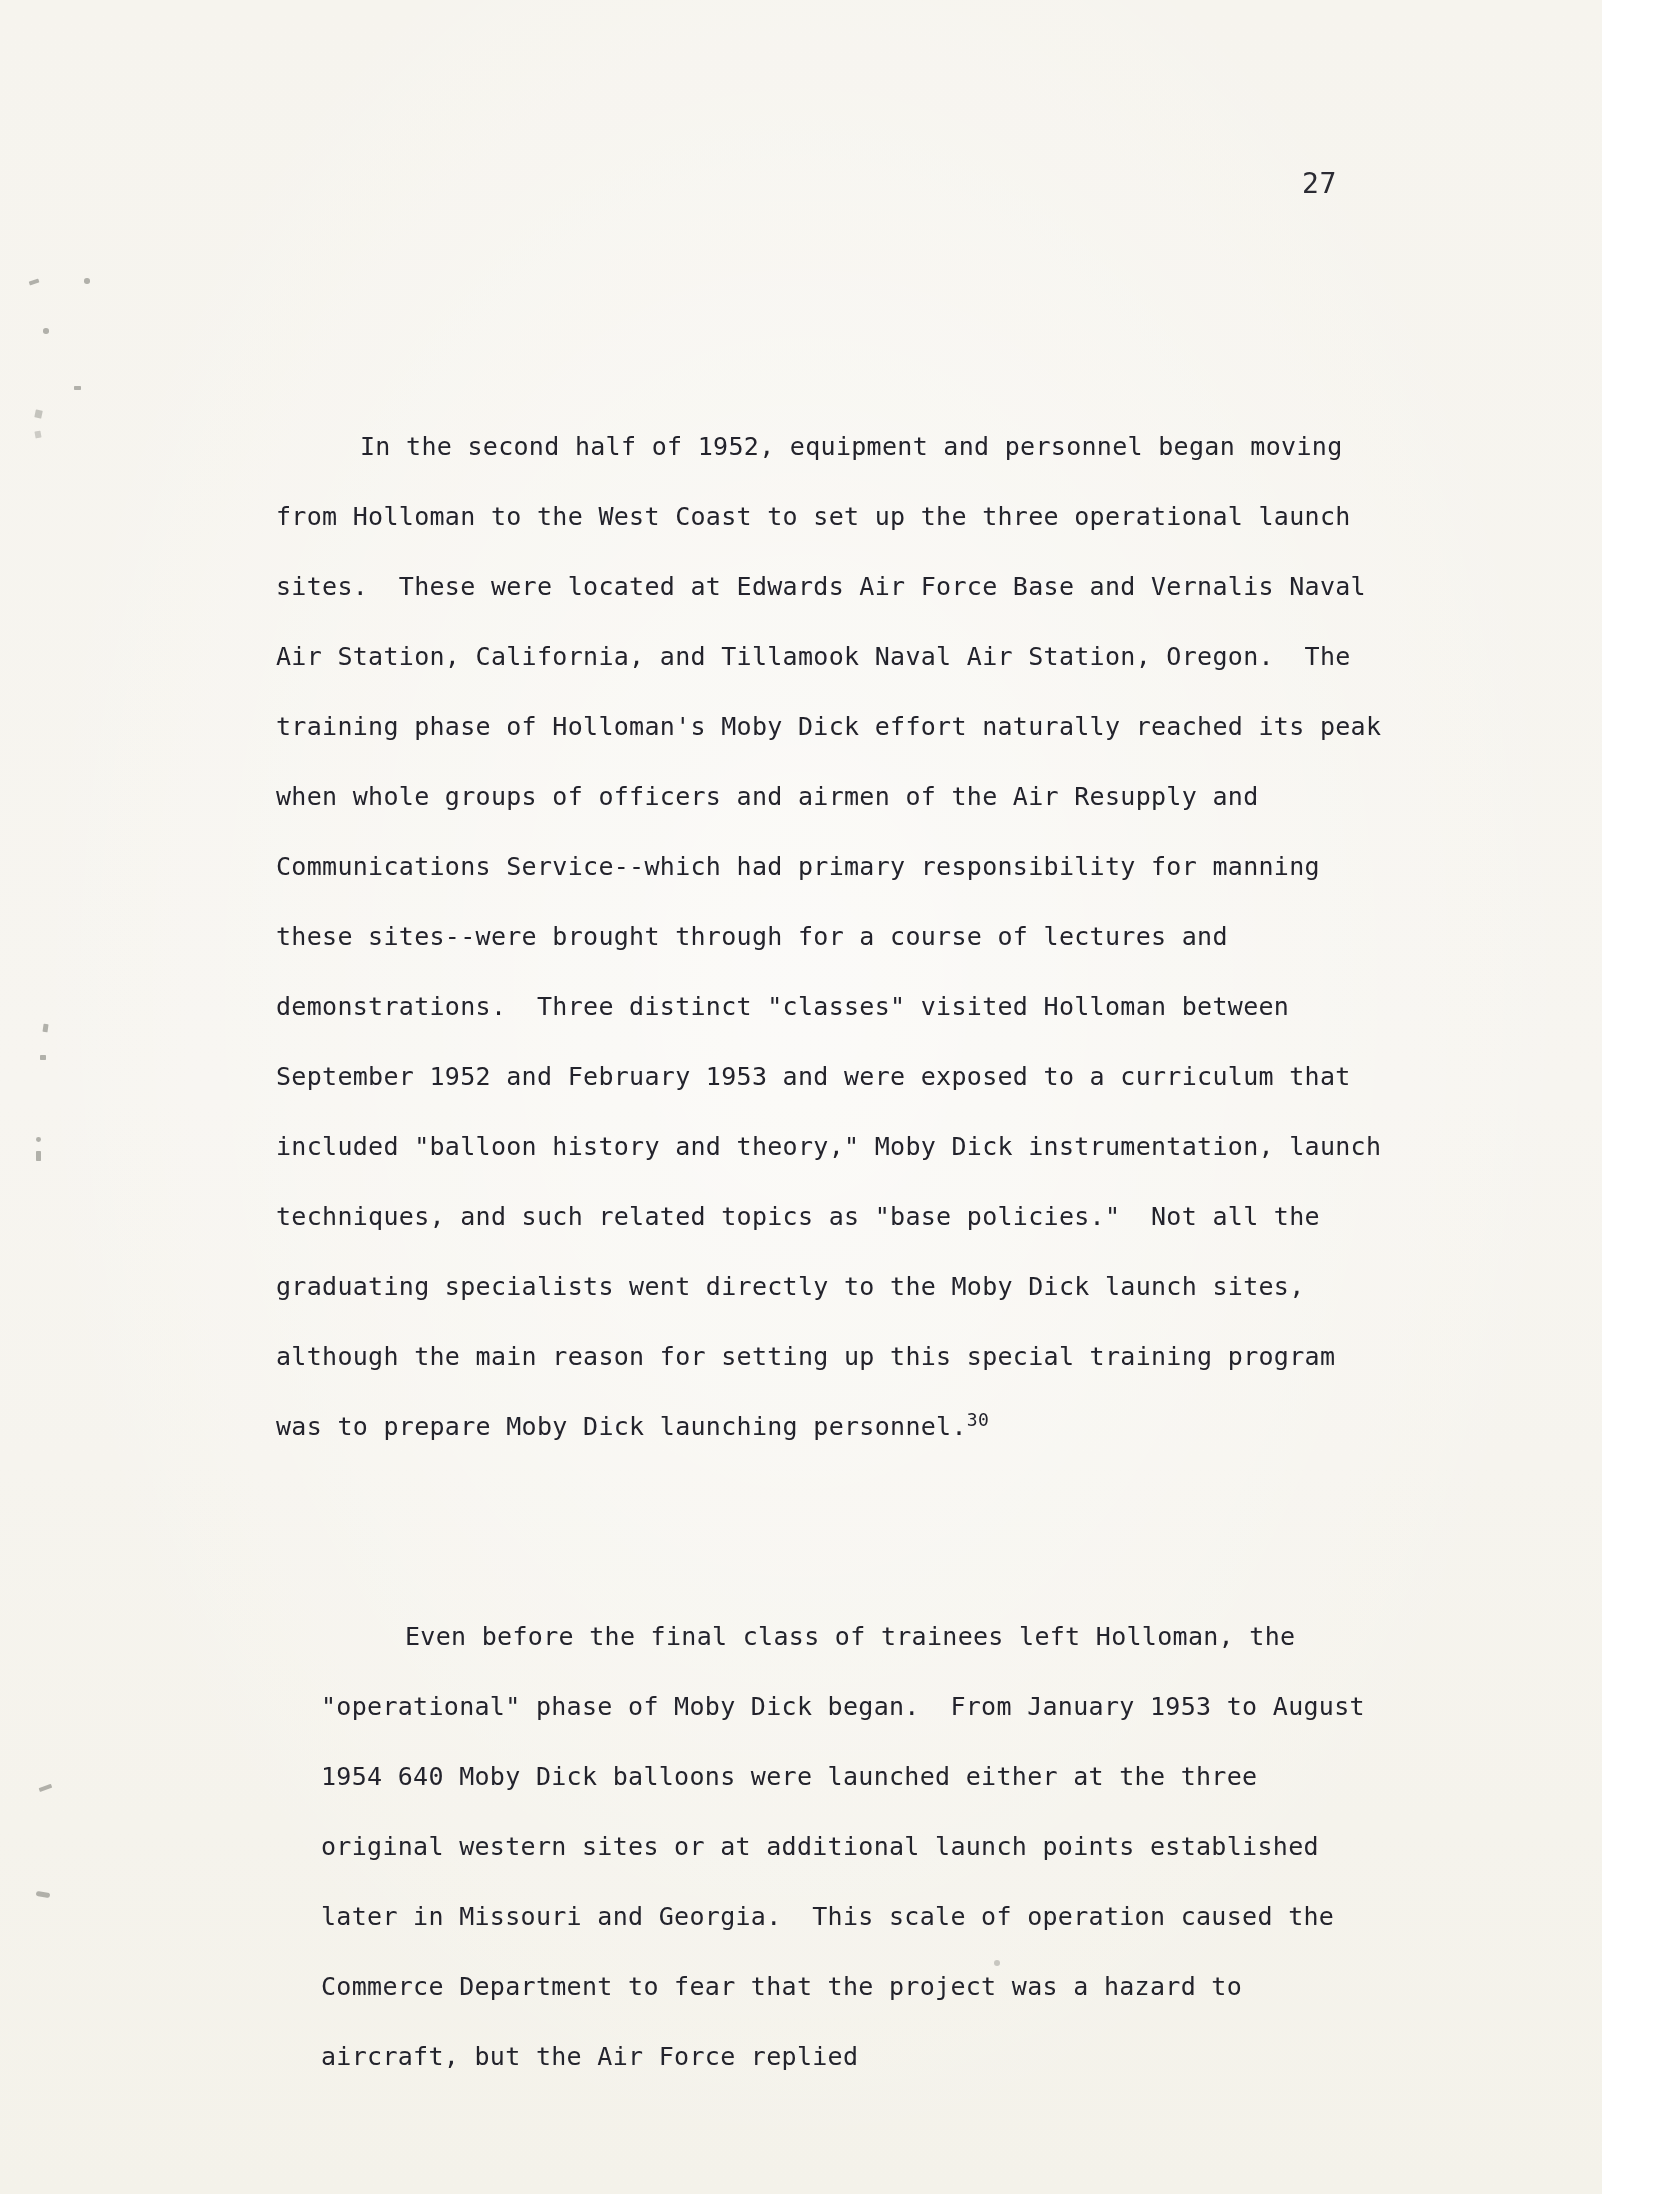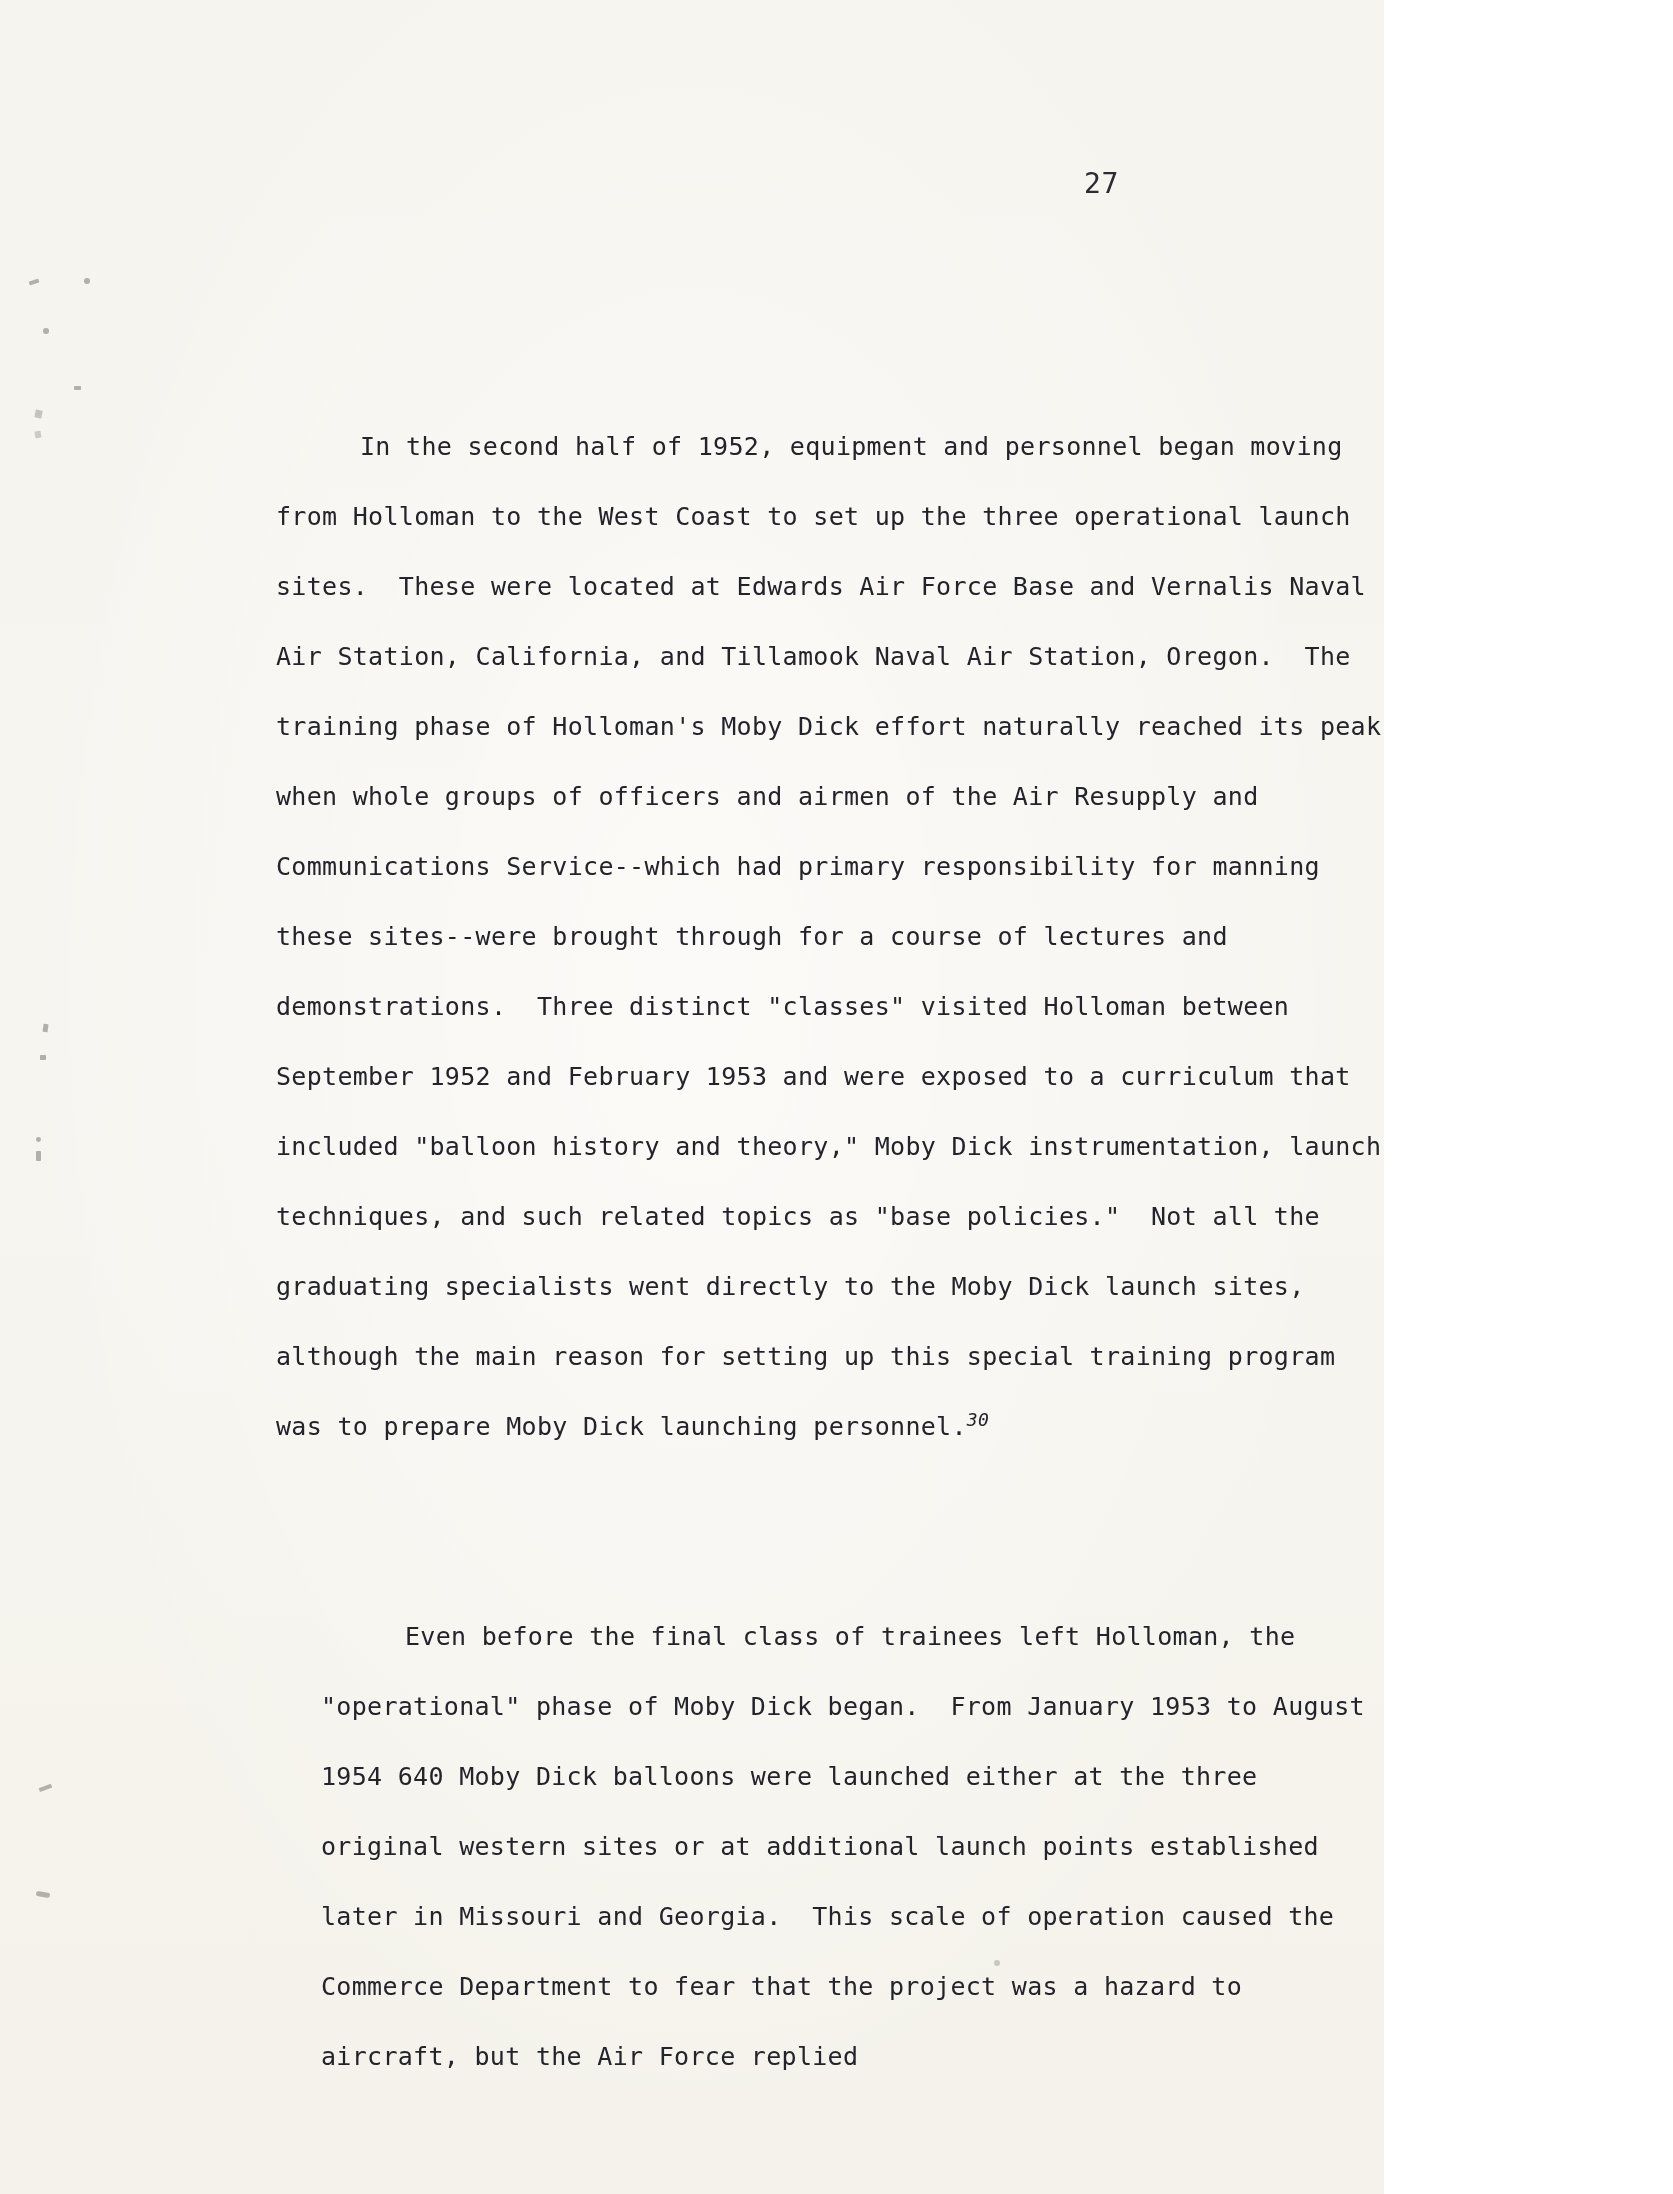--- a/index.html
+++ b/index.html
@@ -8,21 +8,21 @@
     background: #ffffff;
   }
   body {
     width: 1674px;
     height: 2194px;
     overflow: hidden;
     font-family: "DejaVu Sans Mono", monospace;
   }
   .page {
     position: relative;
-    width: 1384px;
+    width: 1602px;
     height: 2194px;
     background: #f7f5ef;
     box-sizing: border-box;
     padding-left: 12px;
   }
   
   .paper-tone {
     position: absolute;
     inset: 0;
     background:
@@ -59,21 +59,20 @@
     margin-left: 45px;
   }
   .indent {
     display: inline-block;
     width: 84px;
   }
   .footnote-ref {
     font-size: 18px;
     vertical-align: super;
     line-height: 0;
-    font-style: italic;
   }
   
   .mark {
     position: absolute;
     background: #9a9a93;
     opacity: 0.75;
     border-radius: 0.7px;
   }
   .mark.m1 { left: 29px;  top: 280px; width: 9.8px; height: 3.5px; transform: rotate(-18deg); }
   .mark.m2 { left: 84px; top: 278px; width: 5.6px;  height: 5.6px; border-radius: 50%; }

